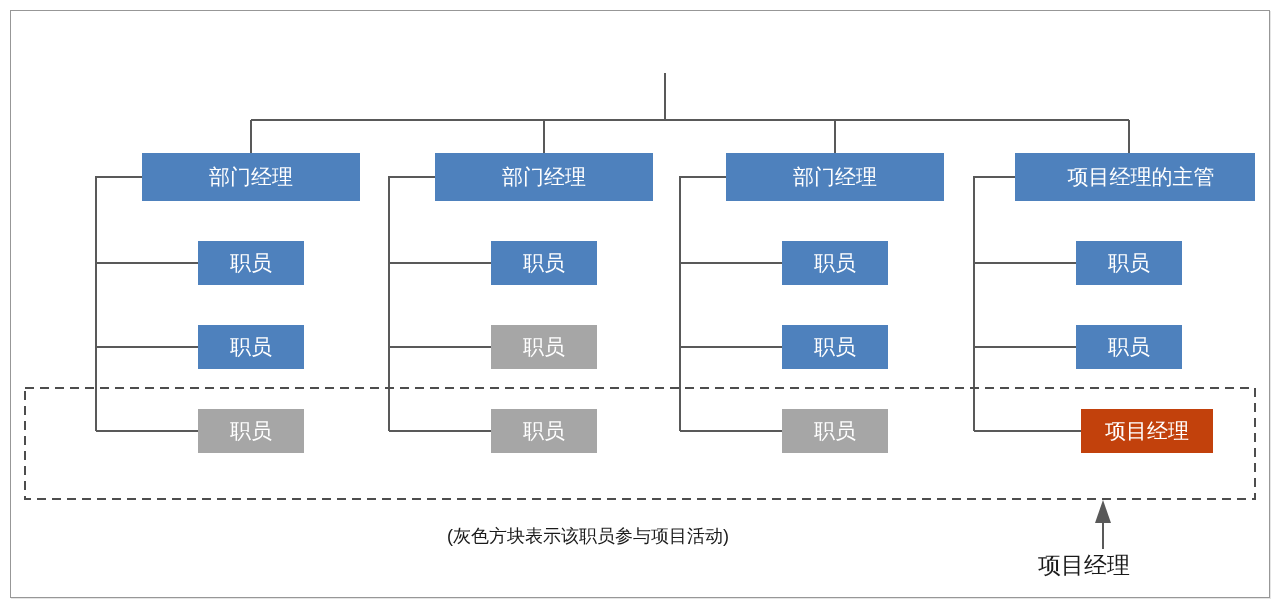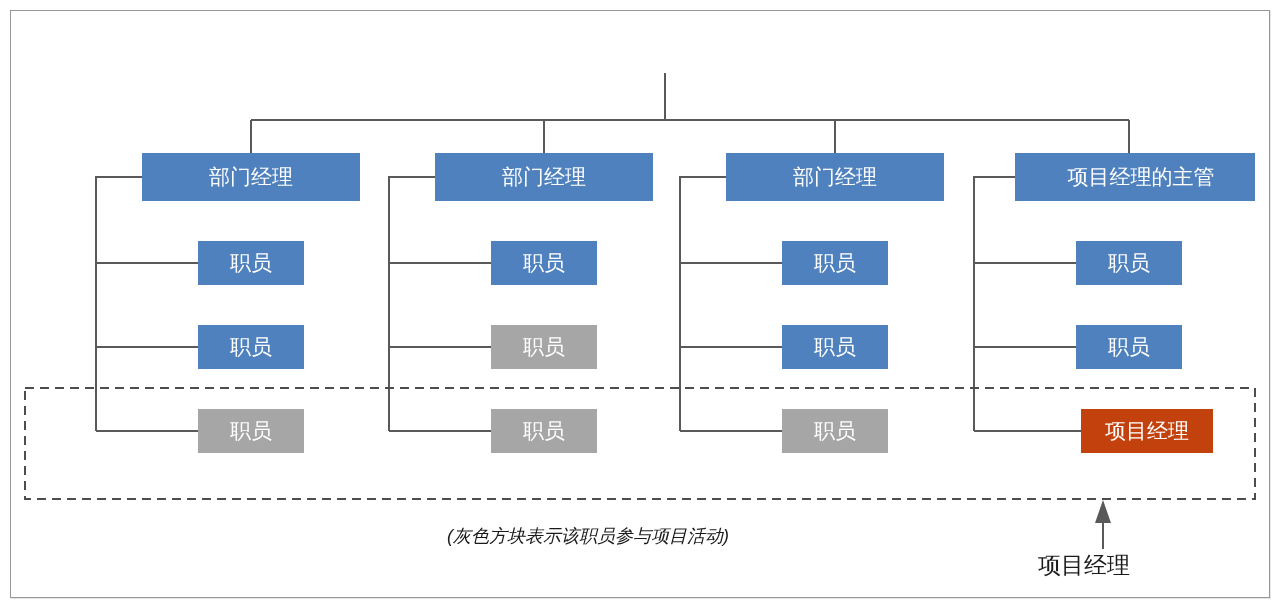--- a/index.html
+++ b/index.html
@@ -15,21 +15,21 @@
     background:#ffffff;
   }
   svg.connectors { position:absolute; left:0; top:0; width:1280px; height:610px; }
   .box {
     position:absolute; display:flex; align-items:center; justify-content:center;
     color:#ffffff; font-size:21px; white-space:nowrap;
   }
   .root-box { left:565px; top:29px; width:212px; height:44px; }
   .caption {
     position:absolute; left:588px; top:524px; transform:translateX(-50%);
-    font-size:18px; color:#1a1a1a; white-space:nowrap;font-style:italic;
+    font-size:18px; color:#1a1a1a; white-space:nowrap;
   }
   .arrow-label {
     position:absolute; left:1038px; top:550px;
     font-size:23px; color:#1a1a1a; white-space:nowrap;
   }
 </style>
 </head>
 <body>
 
 <div class="frame"></div>

